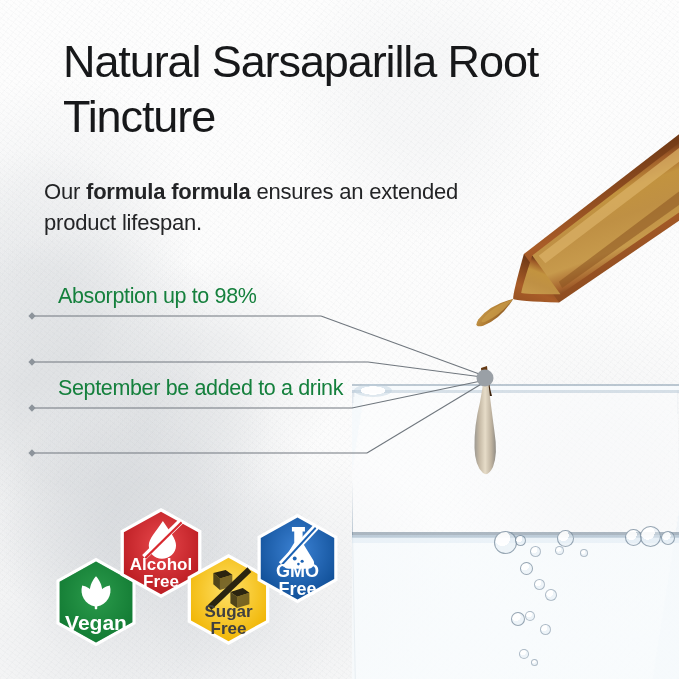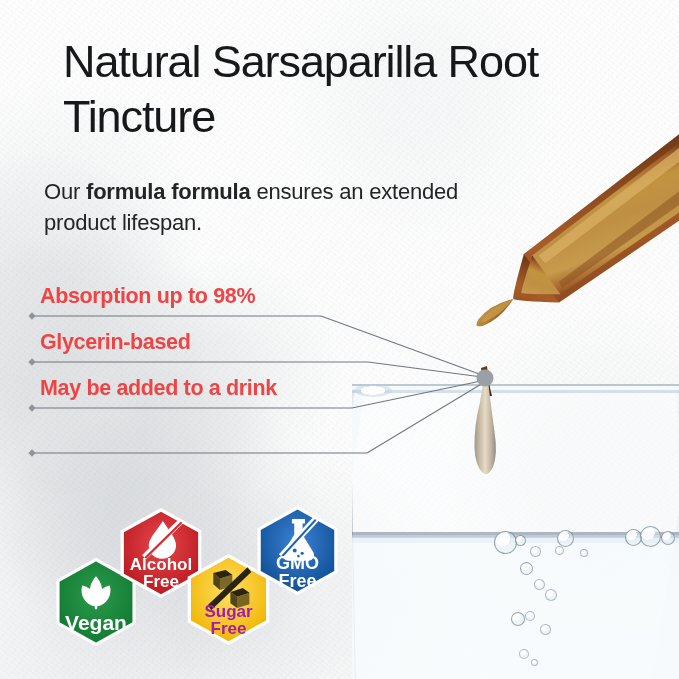--- a/index.html
+++ b/index.html
@@ -53,25 +53,24 @@
   .subtitle{
     position:absolute;left:44px;top:176px;width:420px;
     font-size:22px;line-height:31px;
     color:#232426;font-weight:400;
     letter-spacing:-.2px;
   }
   .subtitle b{font-weight:700;}
 
   
   .feature{
-    position:absolute;left:40px;
+    position:absolute;left:58px;
     font-size:21.5px;
-    color:#ef4444;letter-spacing:-.35px;
+    color:#15803d;letter-spacing:-.35px;
     white-space:nowrap;
-    font-weight:bold;
   }
   .f0{top:284px;} .f1{top:330px;} .f2{top:376px;} .f3{top:421px;}
 
   
   .leaders{position:absolute;left:0;top:0;width:679px;height:679px;}
 
   
   .glass{
     position:absolute;left:352px;top:383px;width:327px;height:296px;
     overflow:hidden;
@@ -259,22 +258,21 @@
     <circle cx="485" cy="378" r="8.5" fill="#9aa0a6"></circle>
   </svg>
 
   <div class="title">Natural Sarsaparilla Root
 Tincture</div>
 
   <div class="subtitle"><span>Our </span><b>formula formula</b><span> ensures
 an extended product lifespan.</span></div>
 
   <div class="feature f0">Absorption up to 98%</div>
-  <div class="feature f1">Glycerin-based</div>
-  <div class="feature f2">May be added to a drink</div>
+  <div class="feature f2">September be added to a drink</div>
 
   <div class="badges">
 
     <div class="hexwrap" style="left:14px;top:58px;width:92px;height:92px;">
       <svg viewBox="0 0 100 100" width="92" height="92">
         <polygon points="50,2 93,26 93,74 50,98 7,74 7,26" fill="#ffffff"></polygon>
         <polygon points="50,6 89.5,28 89.5,72 50,94 10.5,72 10.5,28" fill="#17883b"></polygon>
         <polygon points="50,6 89.5,28 89.5,72 50,94 10.5,72 10.5,28" fill="url(#vgShine)" opacity=".5"></polygon>
         <defs>
           <radialGradient id="vgShine" cx="50%" cy="42%" r="62%">
@@ -332,27 +330,27 @@
         <g fill="#2b2410">
           <path d="M34 22 L 47 19 L 54 24 L 41 28 Z"></path>
           <path d="M34 22 L 41 28 L 41 40 L 34 34 Z" opacity=".82"></path>
           <path d="M41 28 L 54 24 L 54 36 L 41 40 Z" opacity=".62"></path>
           <path d="M52 42 L 65 38 L 72 43 L 59 47 Z"></path>
           <path d="M52 42 L 59 47 L 59 59 L 52 54 Z" opacity=".82"></path>
           <path d="M59 47 L 72 43 L 72 55 L 59 59 Z" opacity=".62"></path>
           <path d="M28 56 L 70 16 L 74 21 L 32 61 Z"></path>
         </g>
       </svg>
-      <div class="hex-label" style="top:51px;font-size:17px;color:#a21caf;">
+      <div class="hex-label" style="top:51px;font-size:17px;color:#404040;">
         <span>Sugar</span><br>
         <span>Free</span>
       </div>
     </div>
 
-    <div class="hexwrap" style="left:215px;top:6px;width:93px;height:93px;">
+    <div class="hexwrap" style="left:215px;top:14px;width:93px;height:93px;">
       <svg viewBox="0 0 100 100" width="93" height="93">
         <polygon points="50,2 93,26 93,74 50,98 7,74 7,26" fill="#ffffff"></polygon>
         <defs>
           <radialGradient id="gfShine" cx="50%" cy="40%" r="64%">
             <stop offset="0" stop-color="#3c82d4"></stop>
             <stop offset="1" stop-color="#0f4e96"></stop>
           </radialGradient>
         </defs>
         <polygon points="50,6 89.5,28 89.5,72 50,94 10.5,72 10.5,28" fill="url(#gfShine)"></polygon>
 

